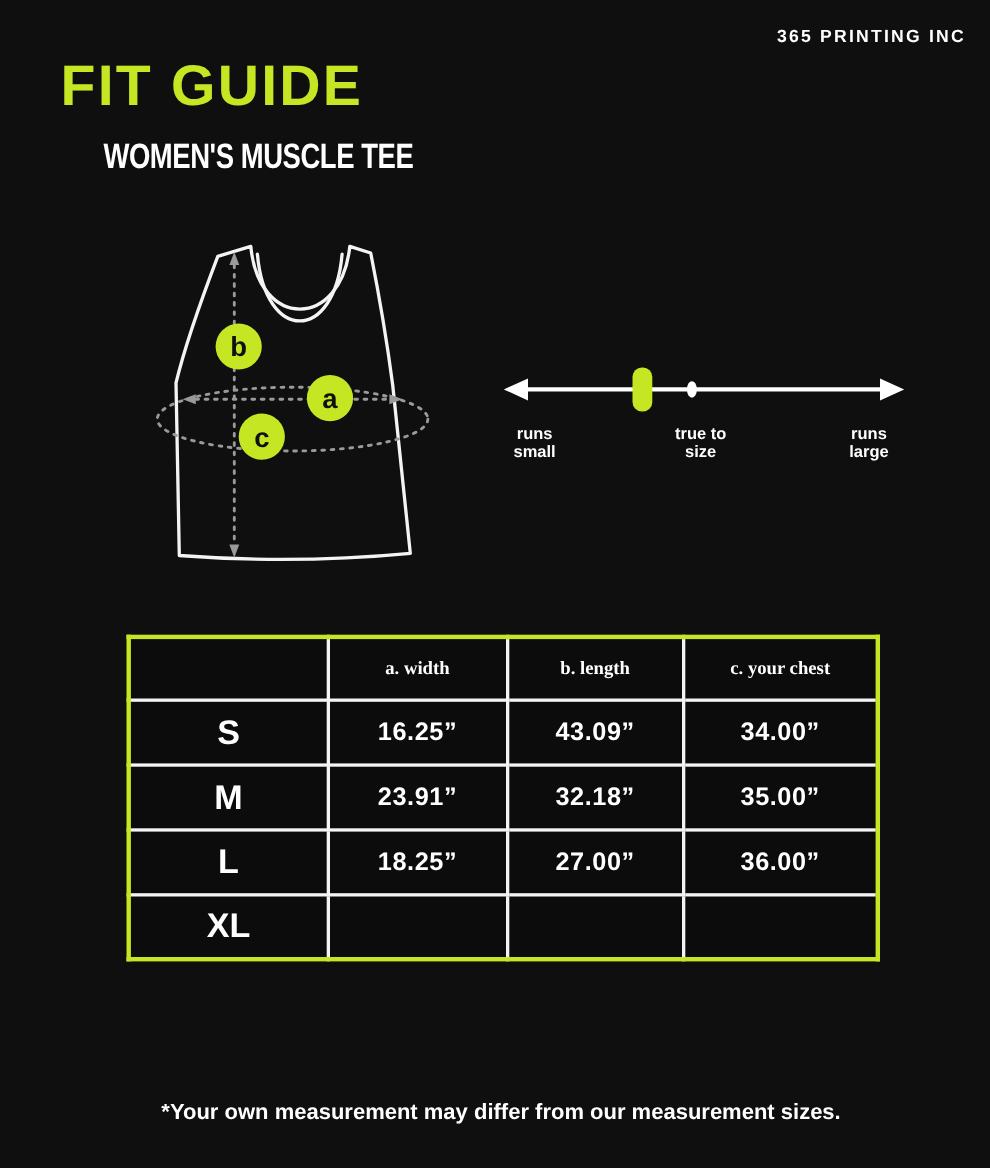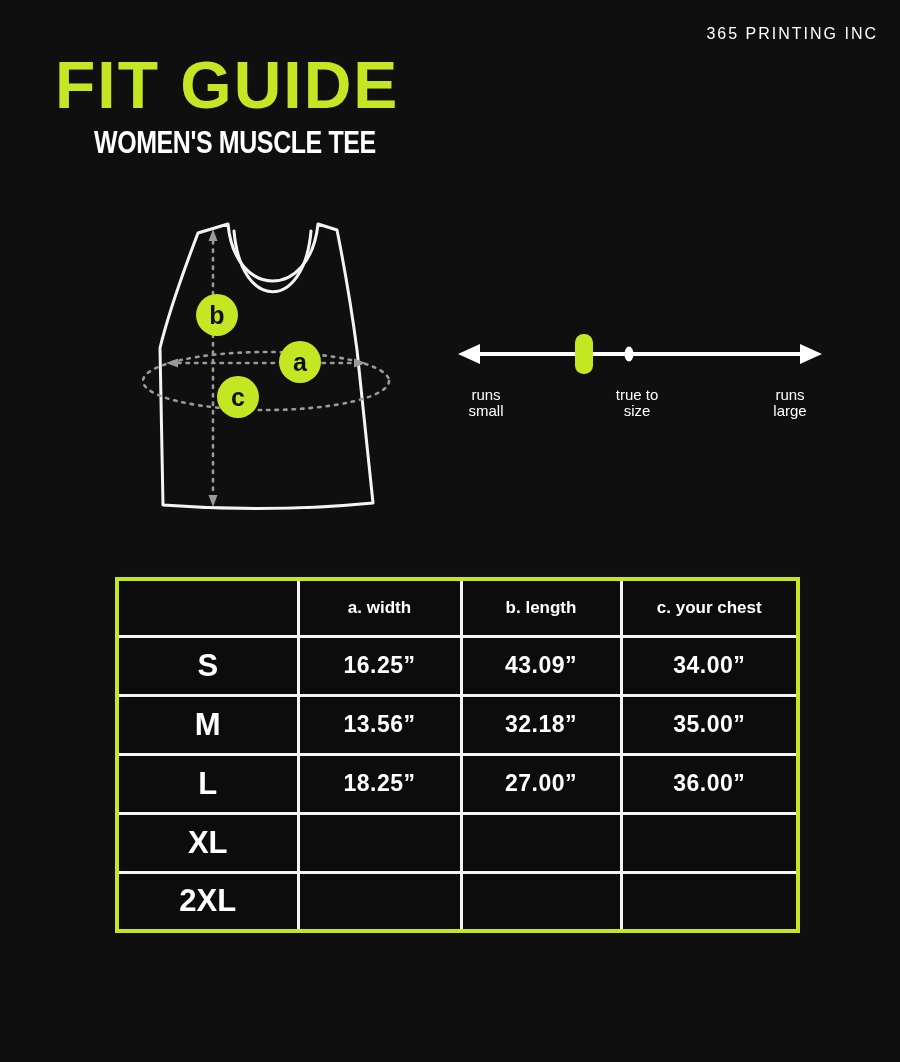--- a/index.html
+++ b/index.html
@@ -18,30 +18,30 @@
     background: var(--background);
     overflow: hidden;
     margin: 0 auto;
   }
   .brand {
     position: absolute;
     top: 25px;
     right: 22px;
     color: #ffffff;
     font-size: 16px;
-    font-weight: 400;
+    font-weight: 700;
     letter-spacing: 2px;
     white-space: nowrap;
   }
   .title {
     position: absolute;
     top: 52px;
     left: 55px;
     color: var(--accent);
-    font-size: 66px;
+    font-size: 52px;
     font-weight: 800;
     letter-spacing: 2px;
     line-height: 1.0;
     white-space: nowrap;
   }
   .subtitle {
     position: absolute;
     top: 124px;
     left: 94px;
     color: #ffffff;
@@ -69,21 +69,21 @@
   .fitscale { position: absolute; left: 450px; top: 325px; width: 390px; height: 115px; }
   .fitscale svg { position: absolute; left: 0; top: 0; }
   .scale-line { stroke: #ffffff; stroke-width: 4; }
   .arrow-white { fill: #ffffff; }
   .scale-label {
     position: absolute;
     top: 62px;
     transform: translateX(-50%);
     color: #ffffff;
     font-size: 15px;
-    font-weight: 400;
+    font-weight: 700;
     line-height: 16px;
     text-align: center;
     white-space: nowrap;
   }
   .scale-label.l0 { left: 36px; }
   .scale-label.l1 { left: 187px; }
   .scale-label.l2 { left: 340px; }
   
   .size-table {
     position: absolute;
@@ -95,21 +95,21 @@
     border: 4px solid var(--accent);
     color: #ffffff;
   }
   .size-table th, .size-table td {
     border: 3px solid var(--line-white);
     text-align: center;
     vertical-align: middle;
     background: #0c0c0c;
     overflow: hidden;
   }
-  .size-table thead th { height: 57px; font-size: 17px; font-weight: 800; }
+  .size-table thead th { height: 57px; font-size: 17px; font-weight: 800; font-family: Liberation Serif, serif; }
   .size-table tbody tr { height: 59px; }
   .size-table tbody th { font-size: 31px; font-weight: 800; }
   .size-table tbody td { font-size: 23px; font-weight: 800; letter-spacing: 0.5px; }
   .footnote {
     position: absolute;
     left: 115px;
     top: 1000px;
     width: 681px;
     text-align: center;
     color: #ffffff;
@@ -192,39 +192,34 @@
     </thead>
     <tbody>
       <tr>
         <th>S</th>
         <td>16.25”</td>
         <td>43.09”</td>
         <td>34.00”</td>
       </tr>
       <tr>
         <th>M</th>
-        <td>13.56”</td>
+        <td>23.91”</td>
         <td>32.18”</td>
         <td>35.00”</td>
       </tr>
       <tr>
         <th>L</th>
         <td>18.25”</td>
         <td>27.00”</td>
         <td>36.00”</td>
       </tr>
       <tr>
         <th>XL</th>
         <td></td>
         <td></td>
         <td></td>
       </tr>
-      <tr>
-        <th>2XL</th>
-        <td></td>
-        <td></td>
-        <td></td>
-      </tr>
     </tbody>
   </table>
 
+  <div class="footnote">*Your own measurement may differ from our measurement sizes.</div>
 
 </div>
 
 </body></html>

